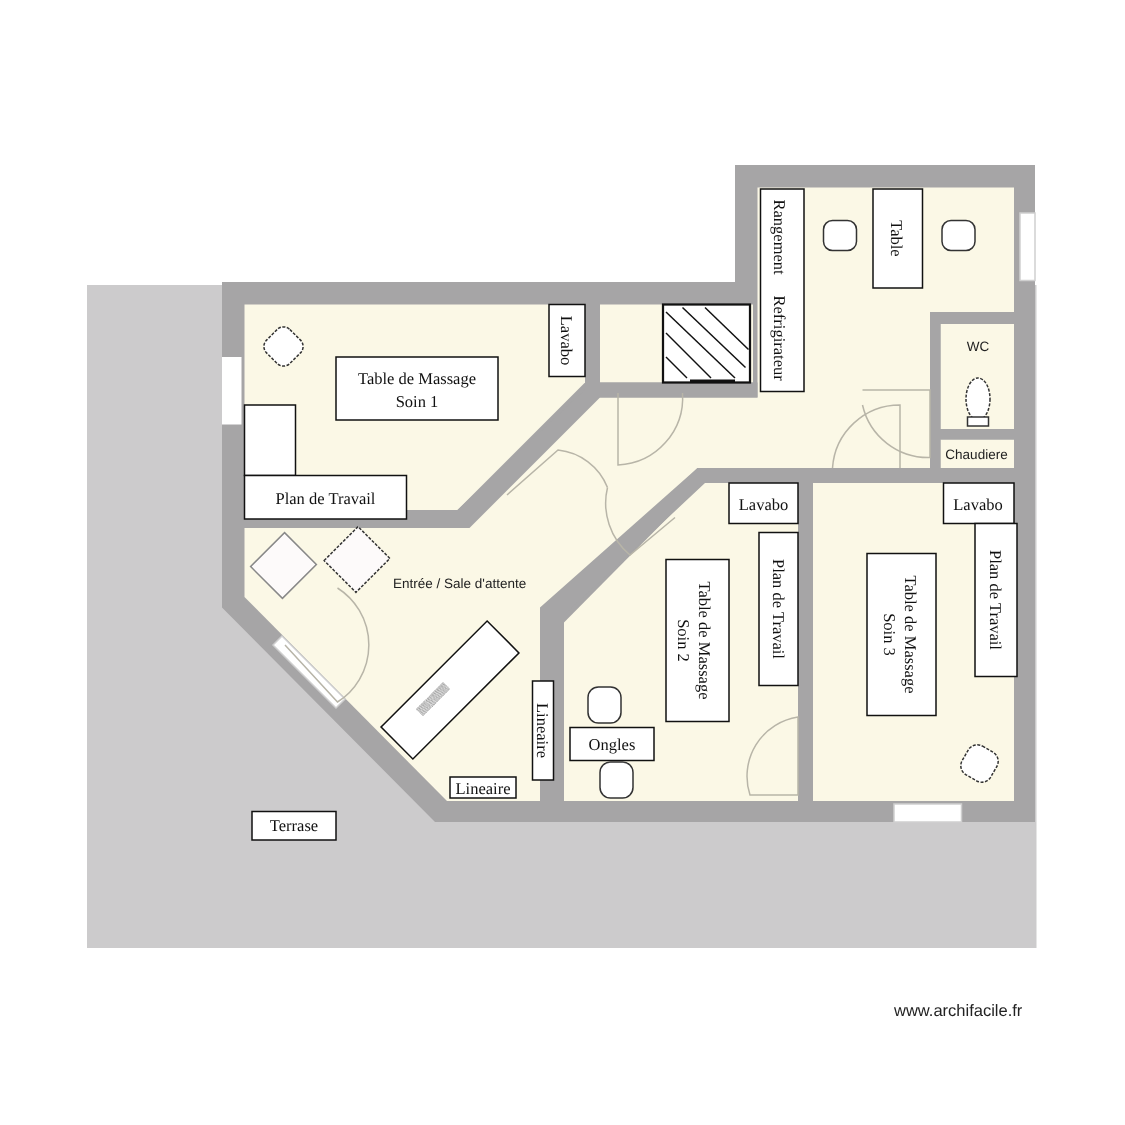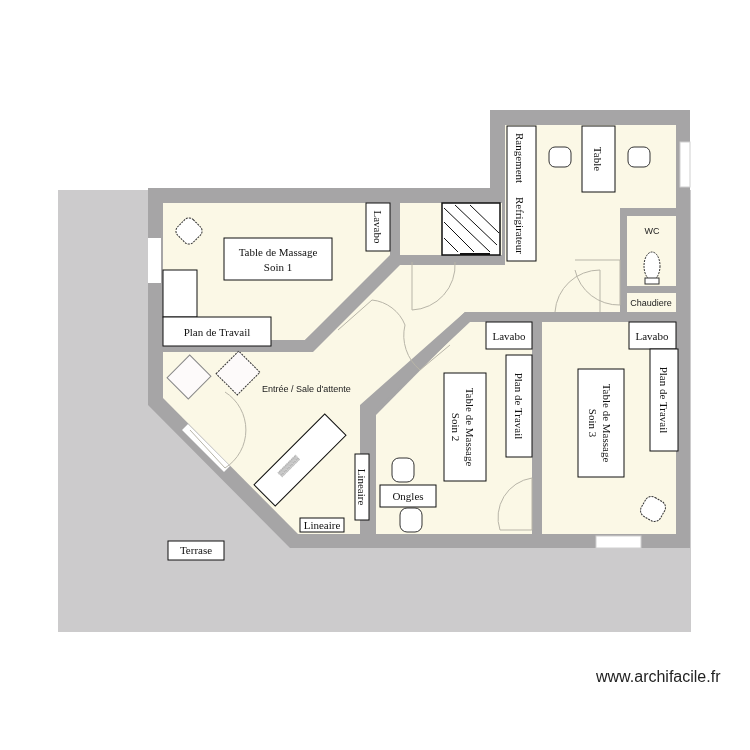--- a/index.html
+++ b/index.html
@@ -1,20 +1,20 @@
 <!DOCTYPE html>
 <html><head>
 <meta charset="utf-8">
 <style>
   html, body { margin:0; padding:0; background:#ffffff; }
   body { width:750px; height:750px; position:relative; overflow:hidden; font-family:"Liberation Serif", serif; }
   #plan { position:absolute; left:0; top:0; width:750px; height:750px; }
   .lbl { font-family:"Liberation Serif", serif; font-size:11px; fill:#111; }
   .lbl-sans { font-family:"Liberation Sans", sans-serif; font-size:9px; fill:#222; }
-  .wm { position:absolute; left:596px; top:668px; font-family:"Liberation Sans", sans-serif; font-size:16px; color:#222; }
+  .wm { position:absolute; left:596px; top:668px; font-family:"Liberation Sans", sans-serif; font-size:11px; color:#222; }
 </style>
 </head>
 <body>
 
 <svg id="plan" viewBox="0 0 750 750" xmlns="http://www.w3.org/2000/svg">
 
   <rect x="58" y="190" width="633" height="442" fill="#cccbcc"></rect>
 
   <polygon points="148,188 490,188 490,110 690,110 690,548 290,548 148,405" fill="#a6a5a6"></polygon>
 

